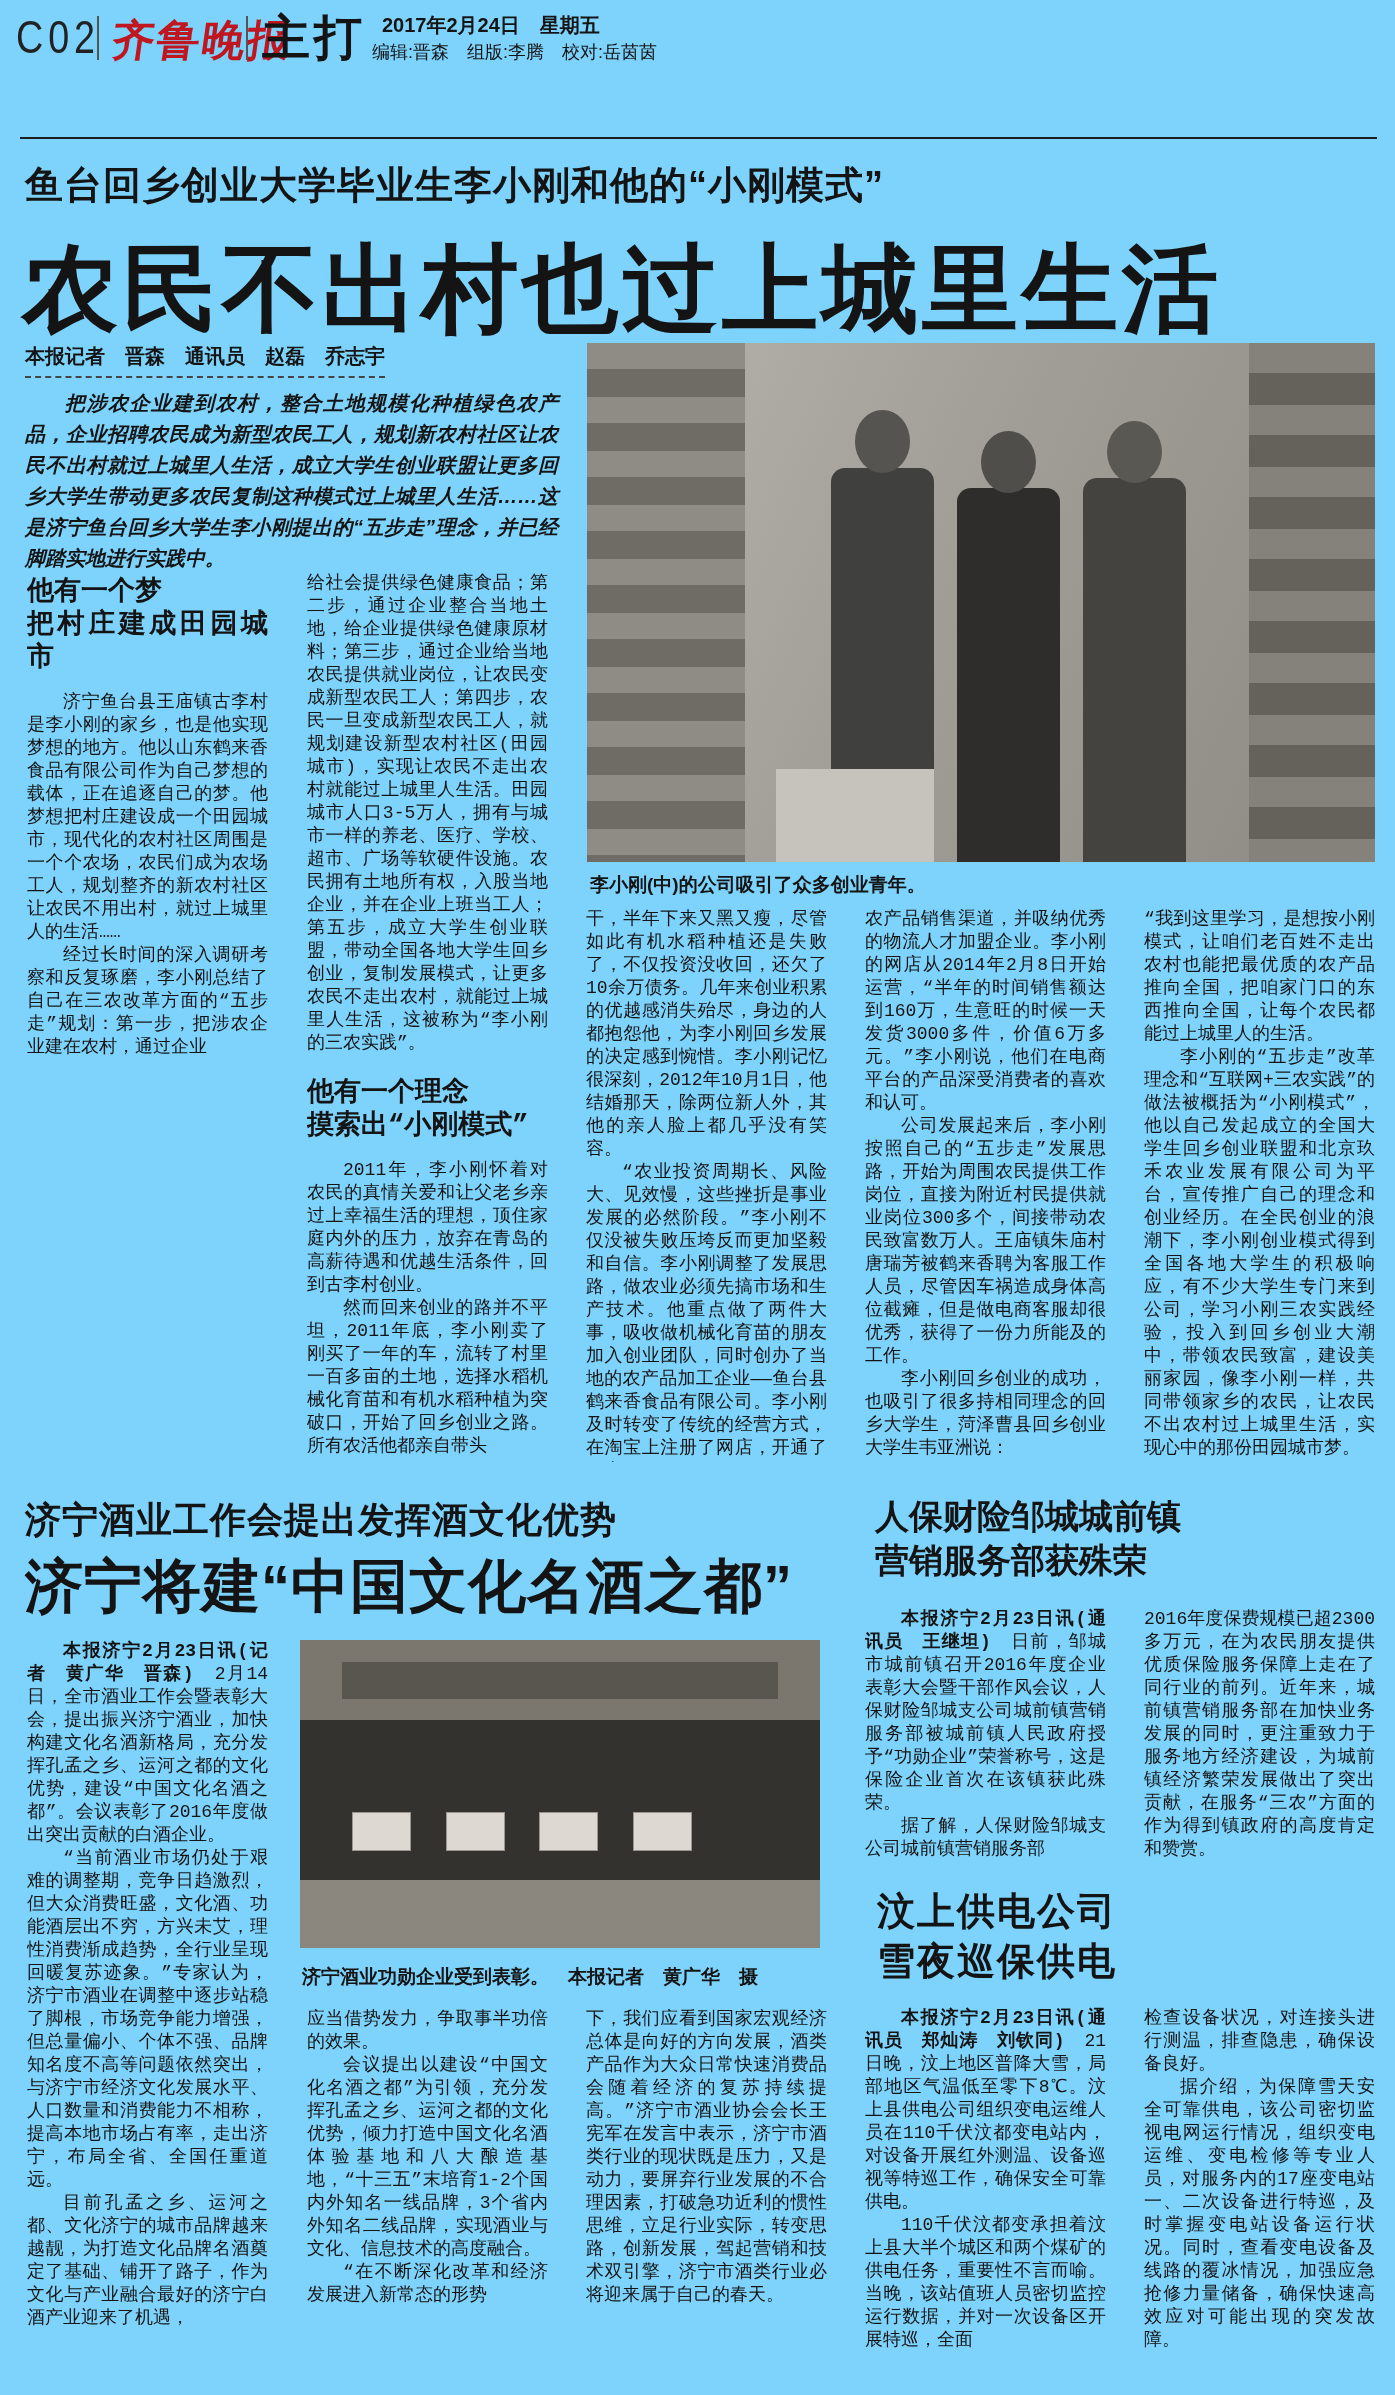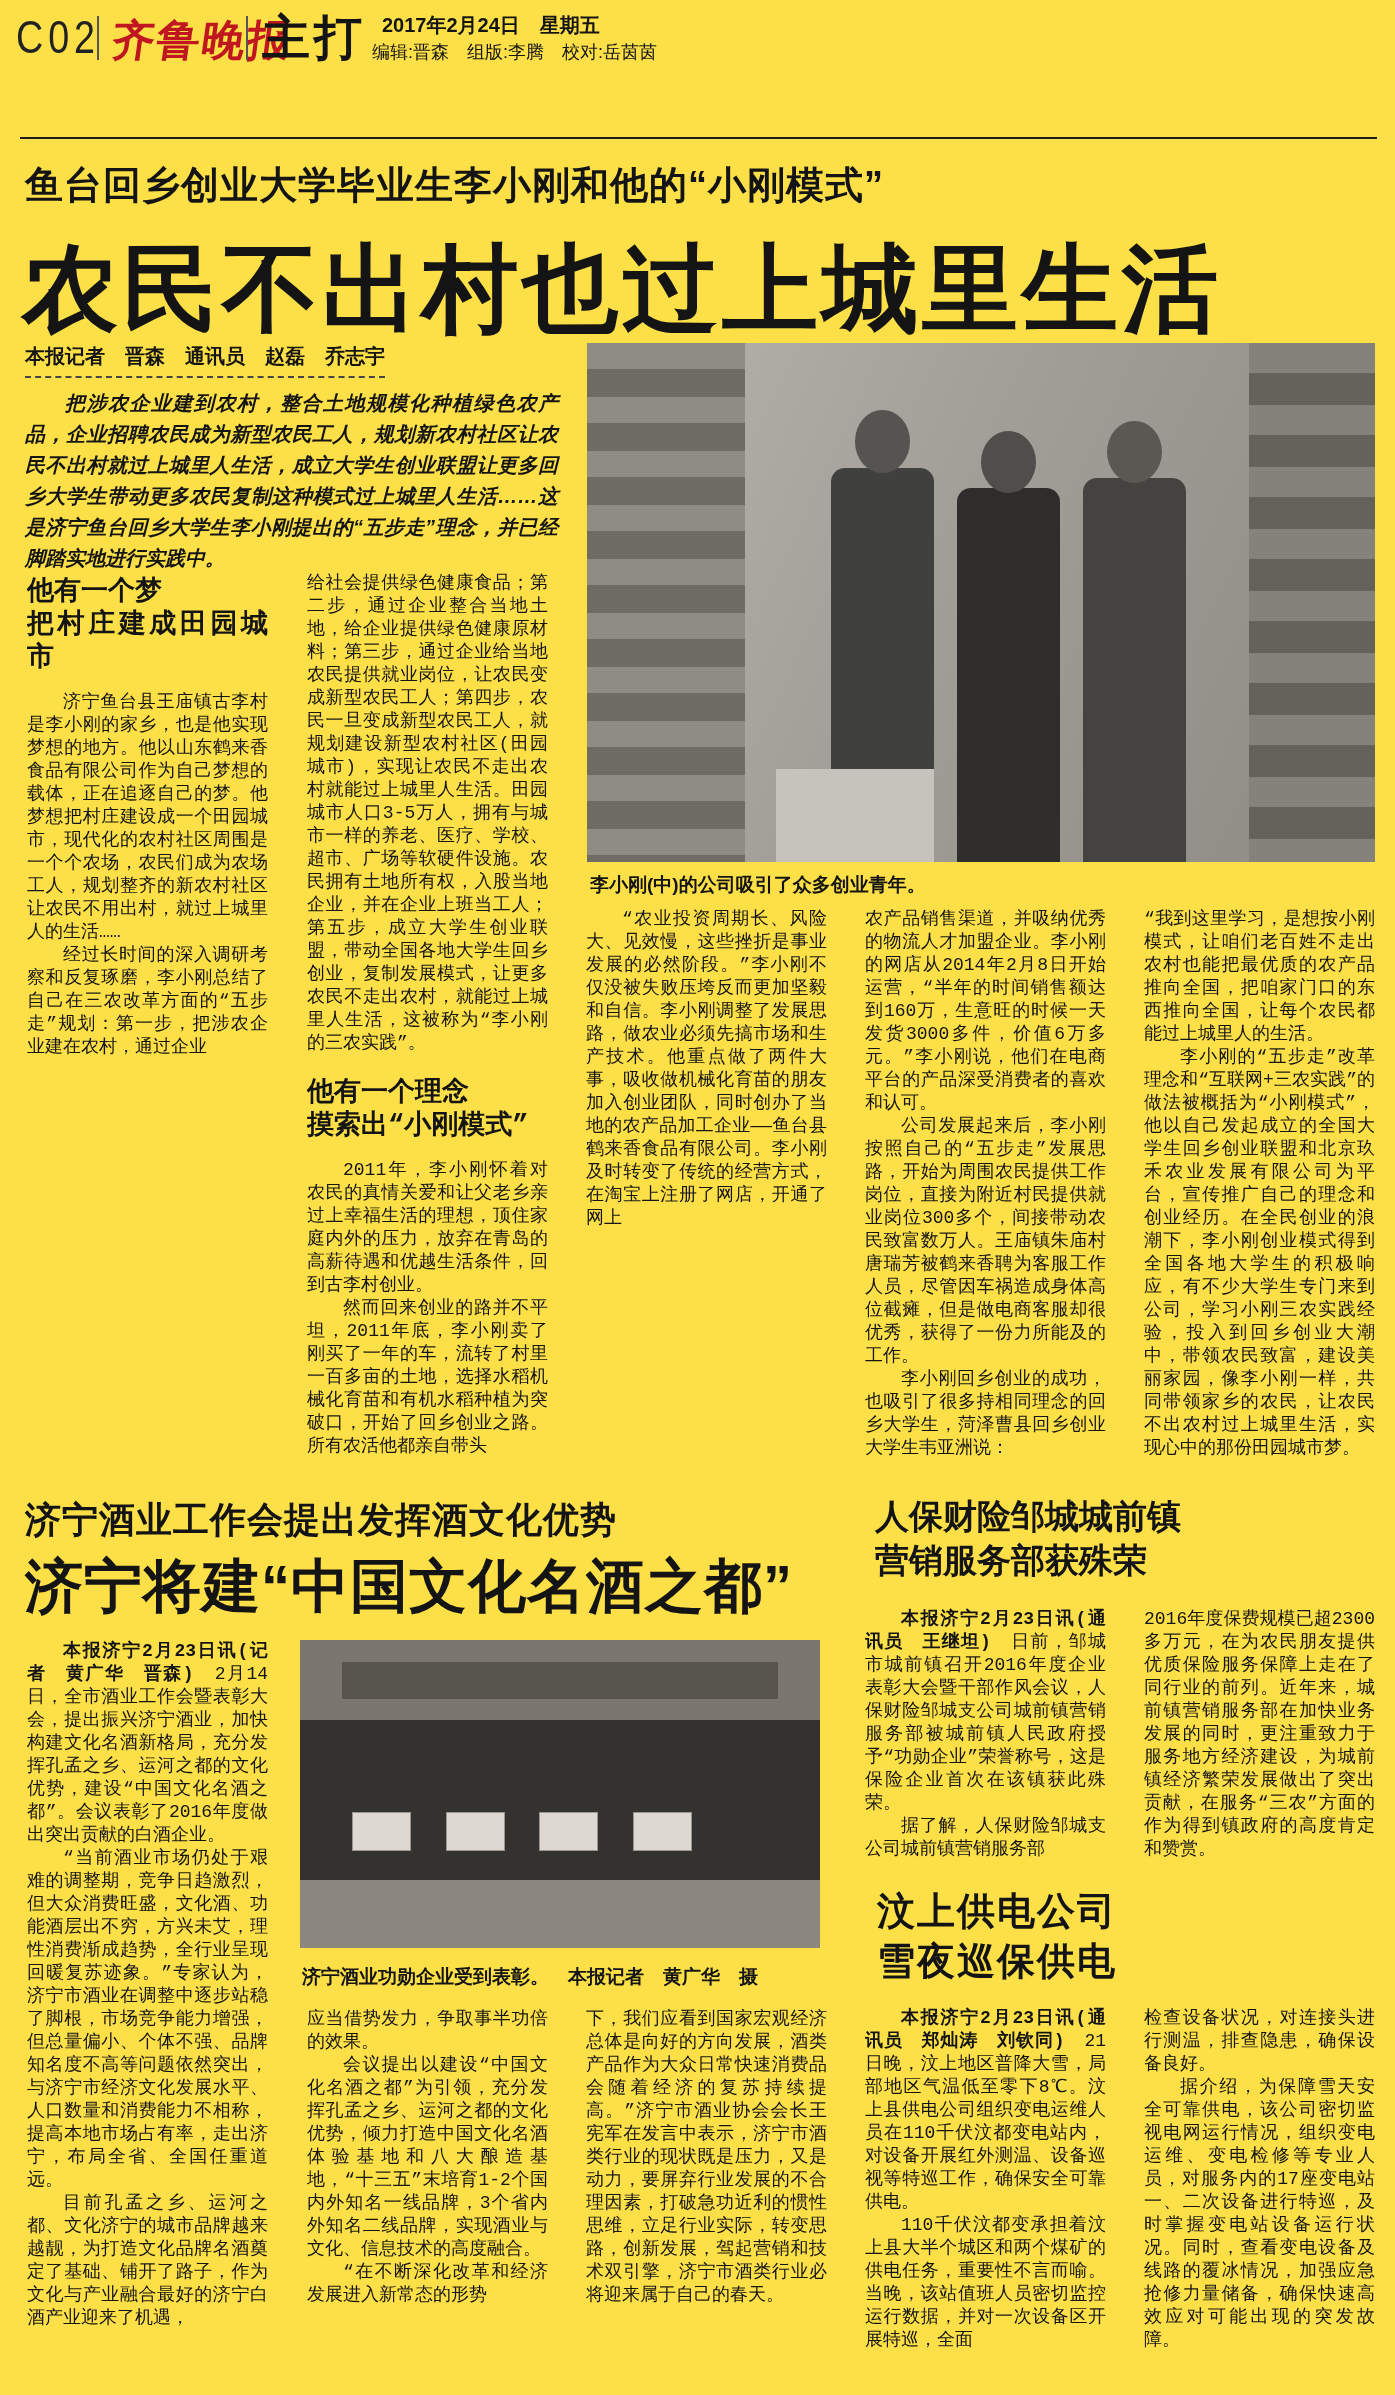--- a/index.html
+++ b/index.html
@@ -1,16 +1,16 @@
 <!DOCTYPE html>
 <html><head>
 <meta charset="utf-8">
 <style>
   html,body{margin:0;padding:0;background:#9a9892;}
-  .page{position:relative;width:1395px;height:2395px;background:#fde047;
+  .page{position:relative;width:1395px;height:2395px;background:#7dd3fc;
         font-family:"Liberation Sans","DejaVu Sans",sans-serif;color:#141414;overflow:hidden;}
   .abs{position:absolute;}
   
   .edition{left:16px;top:10px;font-size:46px;letter-spacing:6px;color:#222;transform:scaleX(.82);transform-origin:left;}
   .vline{width:2px;background:#555;}
   .masthead{left:112px;top:12px;font-family:"Liberation Serif","DejaVu Serif",serif;
             font-size:43px;font-weight:bold;color:#bf161f;transform:skewX(-8deg);letter-spacing:2px;}
   .section-name{left:262px;top:6px;font-size:48px;font-weight:900;letter-spacing:4px;}
   .hdr-date{left:382px;top:12px;font-size:20px;font-weight:700;}
   .hdr-staff{left:372px;top:40px;font-size:18px;}
@@ -106,20 +106,21 @@
     <p>给社会提供绿色健康食品；第二步，通过企业整合当地土地，给企业提供绿色健康原材料；第三步，通过企业给当地农民提供就业岗位，让农民变成新型农民工人；第四步，农民一旦变成新型农民工人，就规划建设新型农村社区(田园城市)，实现让农民不走出农村就能过上城里人生活。田园城市人口3-5万人，拥有与城市一样的养老、医疗、学校、超市、广场等软硬件设施。农民拥有土地所有权，入股当地企业，并在企业上班当工人；第五步，成立大学生创业联盟，带动全国各地大学生回乡创业，复制发展模式，让更多农民不走出农村，就能过上城里人生活，这被称为“李小刚的三农实践”。</p>
     <div class="subhead mid">
       <span>他有一个理念</span><br>
       <span>摸索出“小刚模式”</span>
     </div>
     <p class="ind">2011年，李小刚怀着对农民的真情关爱和让父老乡亲过上幸福生活的理想，顶住家庭内外的压力，放弃在青岛的高薪待遇和优越生活条件，回到古李村创业。</p>
     <p class="ind">然而回来创业的路并不平坦，2011年底，李小刚卖了刚买了一年的车，流转了村里一百多亩的土地，选择水稻机械化育苗和有机水稻种植为突破口，开始了回乡创业之路。所有农活他都亲自带头</p>
   </div>
 
   <div class="abs col c3">
+    <p>干，半年下来又黑又瘦，尽管如此有机水稻种植还是失败了，不仅投资没收回，还欠了10余万债务。几年来创业积累的优越感消失殆尽，身边的人都抱怨他，为李小刚回乡发展的决定感到惋惜。李小刚记忆很深刻，2012年10月1日，他结婚那天，除两位新人外，其他的亲人脸上都几乎没有笑容。</p>
     <p class="ind">“农业投资周期长、风险大、见效慢，这些挫折是事业发展的必然阶段。”李小刚不仅没被失败压垮反而更加坚毅和自信。李小刚调整了发展思路，做农业必须先搞市场和生产技术。他重点做了两件大事，吸收做机械化育苗的朋友加入创业团队，同时创办了当地的农产品加工企业——鱼台县鹤来香食品有限公司。李小刚及时转变了传统的经营方式，在淘宝上注册了网店，开通了网上</p>
   </div>
 
   <div class="abs col c4">
     <p>农产品销售渠道，并吸纳优秀的物流人才加盟企业。李小刚的网店从2014年2月8日开始运营，“半年的时间销售额达到160万，生意旺的时候一天发货3000多件，价值6万多元。”李小刚说，他们在电商平台的产品深受消费者的喜欢和认可。</p>
     <p class="ind">公司发展起来后，李小刚按照自己的“五步走”发展思路，开始为周围农民提供工作岗位，直接为附近村民提供就业岗位300多个，间接带动农民致富数万人。王庙镇朱庙村唐瑞芳被鹤来香聘为客服工作人员，尽管因车祸造成身体高位截瘫，但是做电商客服却很优秀，获得了一份力所能及的工作。</p>
     <p class="ind">李小刚回乡创业的成功，也吸引了很多持相同理念的回乡大学生，菏泽曹县回乡创业大学生韦亚洲说：</p>
   </div>
 
   <div class="abs col c5">

